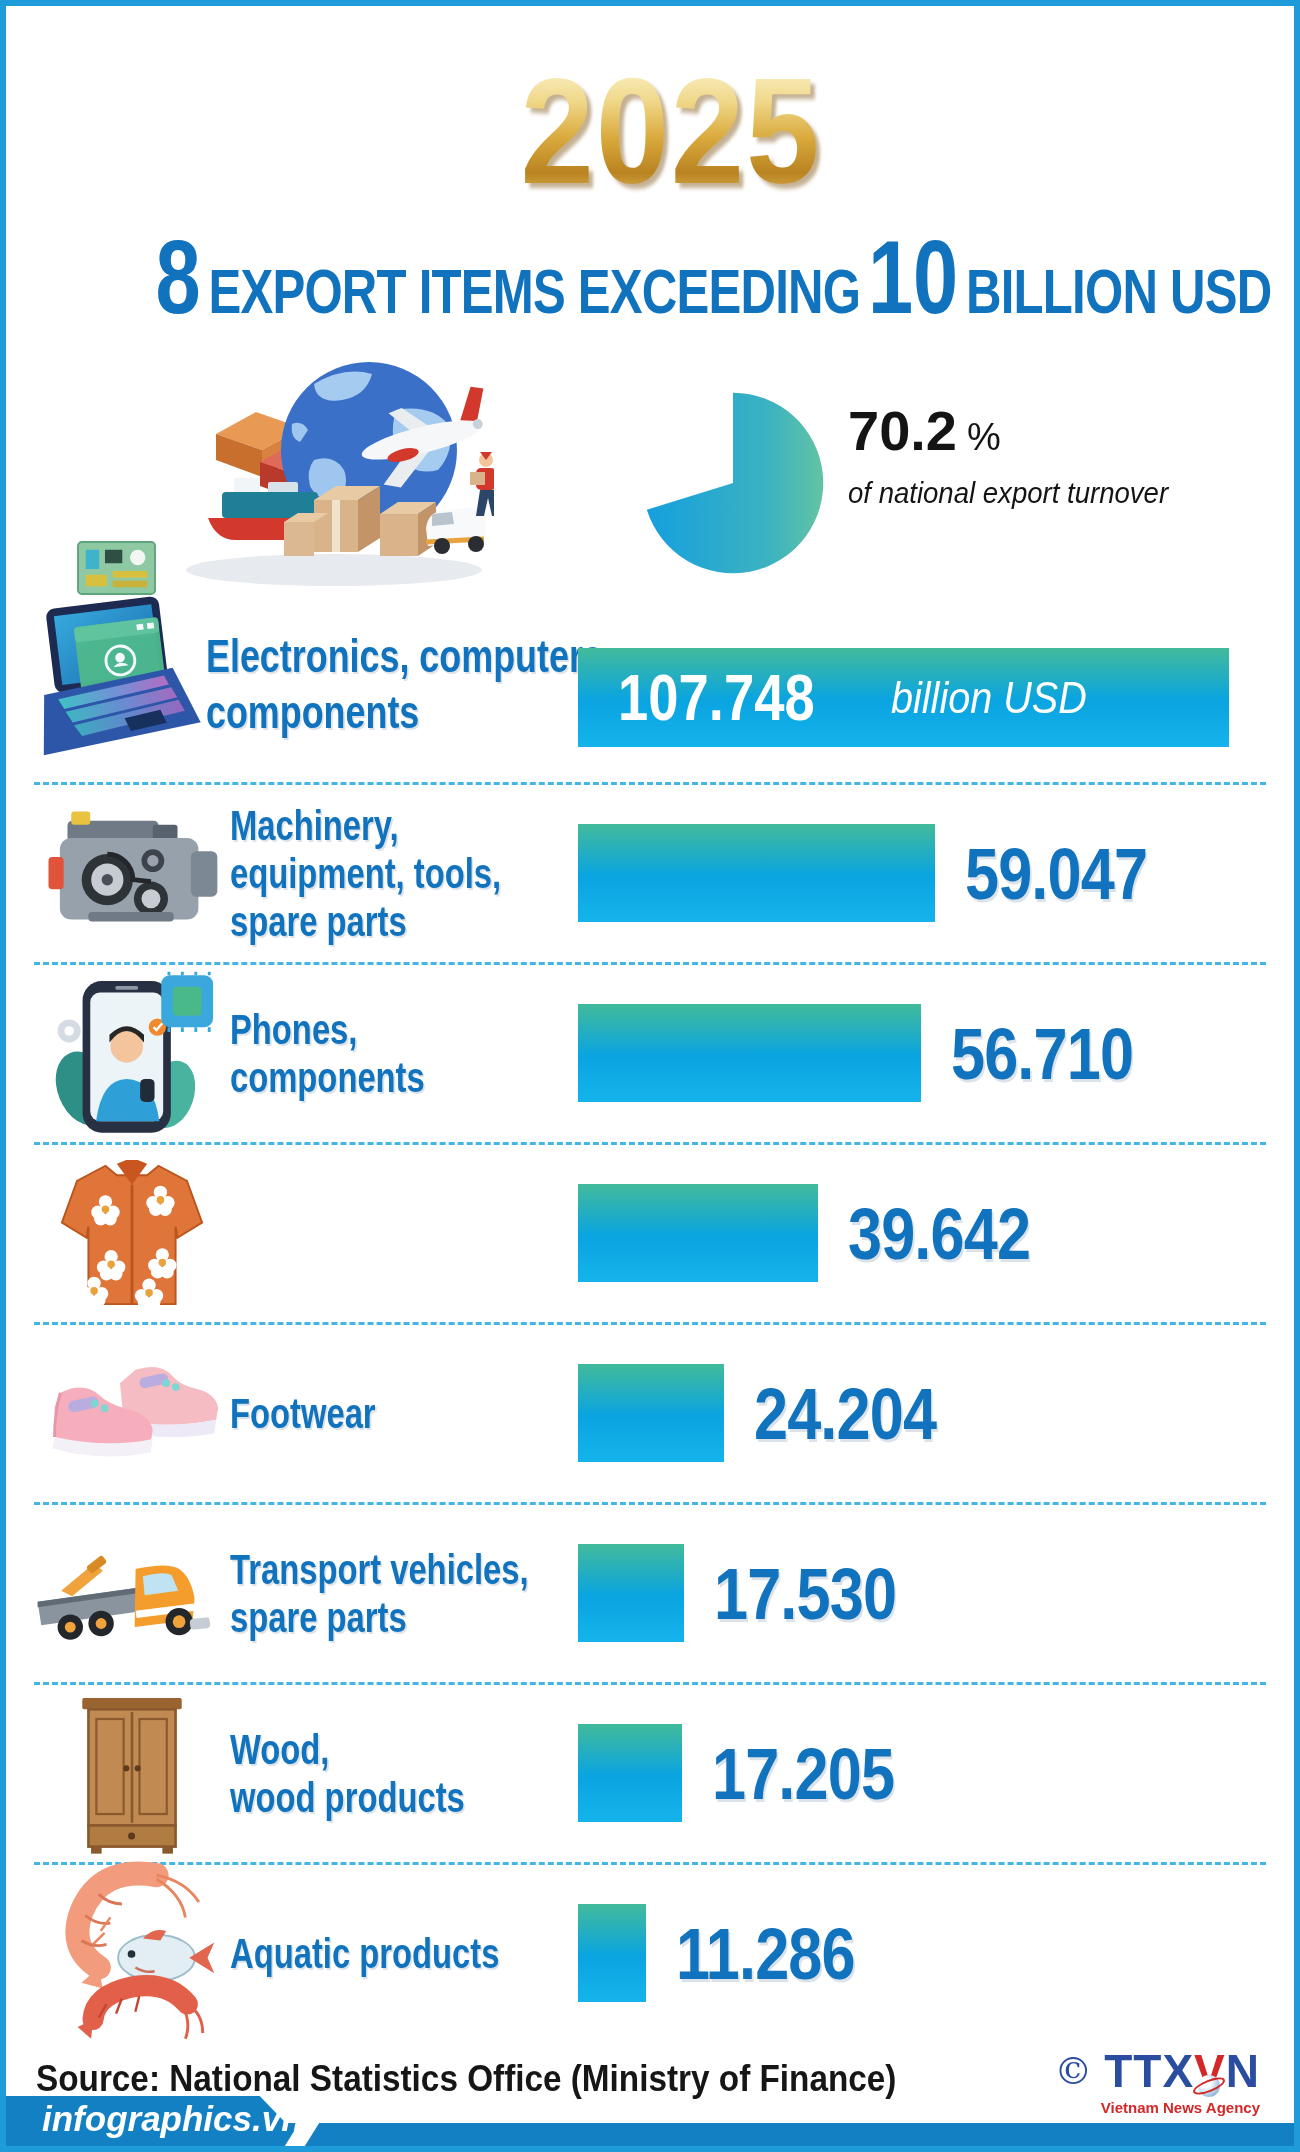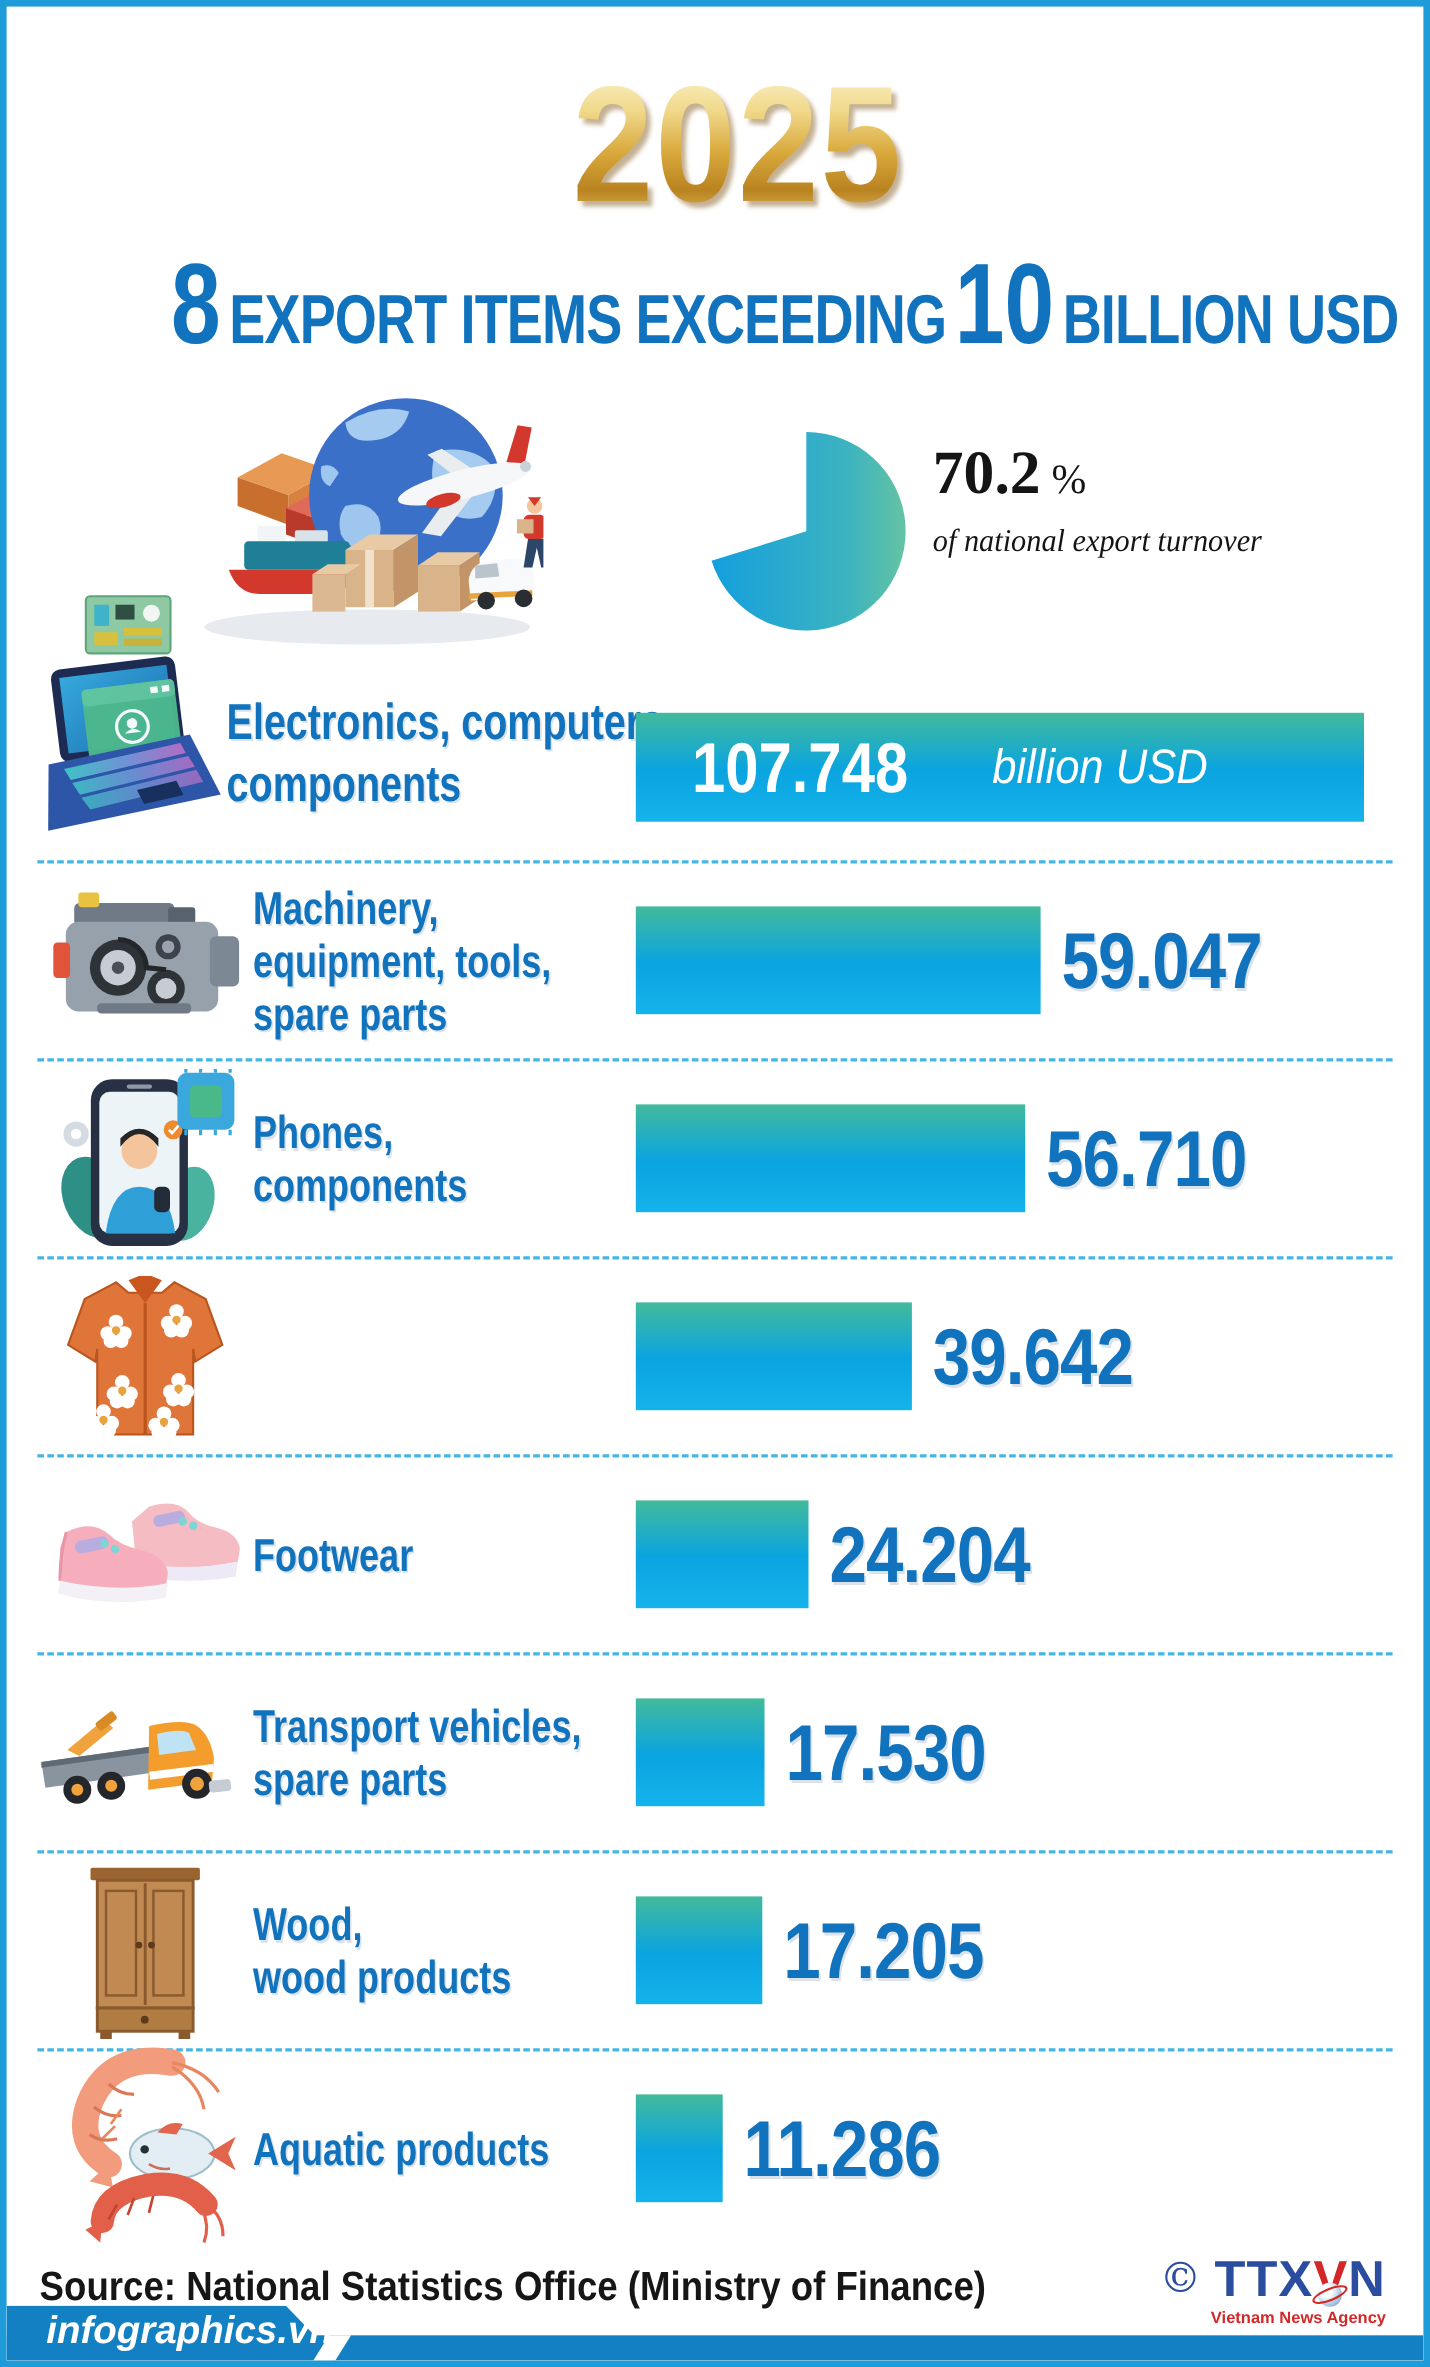--- a/index.html
+++ b/index.html
@@ -12,42 +12,42 @@
     transform:scaleX(.88);
     background:linear-gradient(180deg,#fdf4cd 4%,#f0d88a 30%,#d9a93c 55%,#b98320 78%,#ecc96a 100%);
     -webkit-background-clip:text;background-clip:text;color:transparent;
     filter:drop-shadow(5px 5px 2px rgba(125,82,18,.45));}
   
   .main-title{margin-top:16px;height:110px;line-height:110px;text-align:center;white-space:nowrap;
     color:#1173bd;font-weight:bold;transform:scaleX(.78);}
   .main-title .num{font-size:104px;margin:0 10px;}
   .main-title .words{font-size:63px;letter-spacing:-1px;}
   
-  .hero{position:relative;margin-top:10px;height:218px;font-family:Liberation Serif, serif;}
+  .hero{position:relative;margin-top:10px;height:218px;}
   .globe-art{position:absolute;left:158px;top:-10px;}
   .pie-chart{position:absolute;left:632px;top:46px;width:190px;height:190px;}
   .pie-label{position:absolute;left:842px;top:56px;color:#141414;}
   .pie-percent{font-size:56px;font-weight:bold;}
   .pct-sign{font-size:38px;font-weight:normal;margin-left:10px;}
   .pie-caption{font-size:29px;font-style:italic;margin-top:14px;transform:scaleX(.95);transform-origin:left;}
   
   .rows{margin:0 28px;}
   .row{position:relative;height:177px;border-bottom:3px dashed #45b5e6;overflow:visible;}
   .row:last-child{border-bottom:none;}
   .row--first{height:222px;}
   .row-icon{position:absolute;left:0;top:50%;transform:translateY(-50%);
     width:195px;height:100%;display:flex;align-items:center;justify-content:center;}
   .row--first .row-icon{top:-22px;left:-6px;transform:none;height:auto;display:block;}
   .row-label{position:absolute;left:196px;top:50%;transform:translateY(-50%);
     color:#1173bd;font-weight:bold;font-size:42px;line-height:48px;
     text-shadow:2px 2px 0 rgba(13,59,108,.15);}
   .row-label .ln{transform:scaleX(.78);transform-origin:left;white-space:nowrap;}
   .row--first .row-label{left:172px;top:68px;transform:none;line-height:56px;font-size:46px;}
   .bar{position:absolute;left:544px;top:39px;height:98px;
-    background:linear-gradient(180deg,#42ba9b 0%,#0aa4e0 52%,#15b3ec 100%);padding-left:11px;}
+    background:linear-gradient(180deg,#42ba9b 0%,#0aa4e0 52%,#15b3ec 100%);}
   .row--first .bar{top:88px;height:99px;display:flex;align-items:center;}
   .bar-num{display:inline-block;font-size:64px;font-weight:bold;color:#fff;margin-left:40px;
     transform:scaleX(.85);transform-origin:left center;white-space:nowrap;}
   .bar-unit{display:inline-block;font-size:44px;font-style:italic;color:#fff;margin-left:42px;
     transform:scaleX(.9);transform-origin:left center;white-space:nowrap;}
   .row-value{position:absolute;top:50%;transform:translateY(-50%) scaleX(.85);transform-origin:left center;
     color:#1173bd;font-weight:bold;font-size:72px;letter-spacing:-1px;white-space:nowrap;
     text-shadow:2px 3px 0 rgba(13,59,108,.15);}
   
   .source{margin:16px 0 0 30px;font-size:37px;font-weight:bold;color:#161616;

